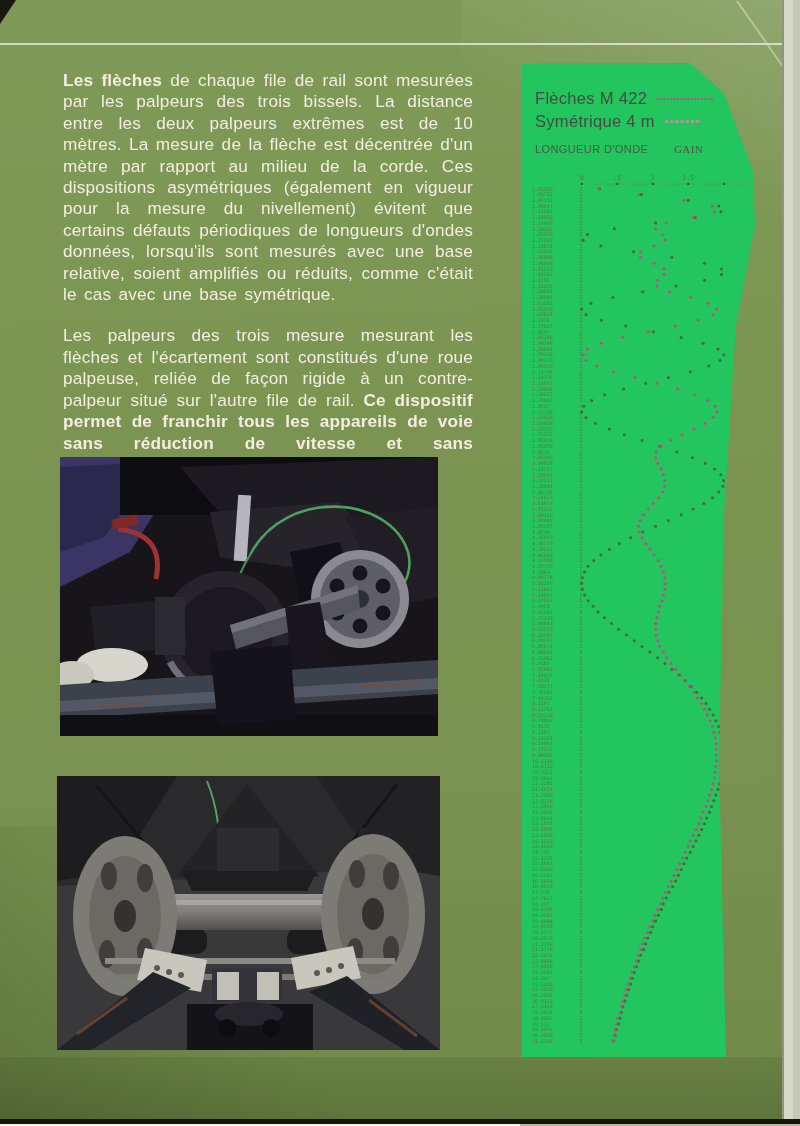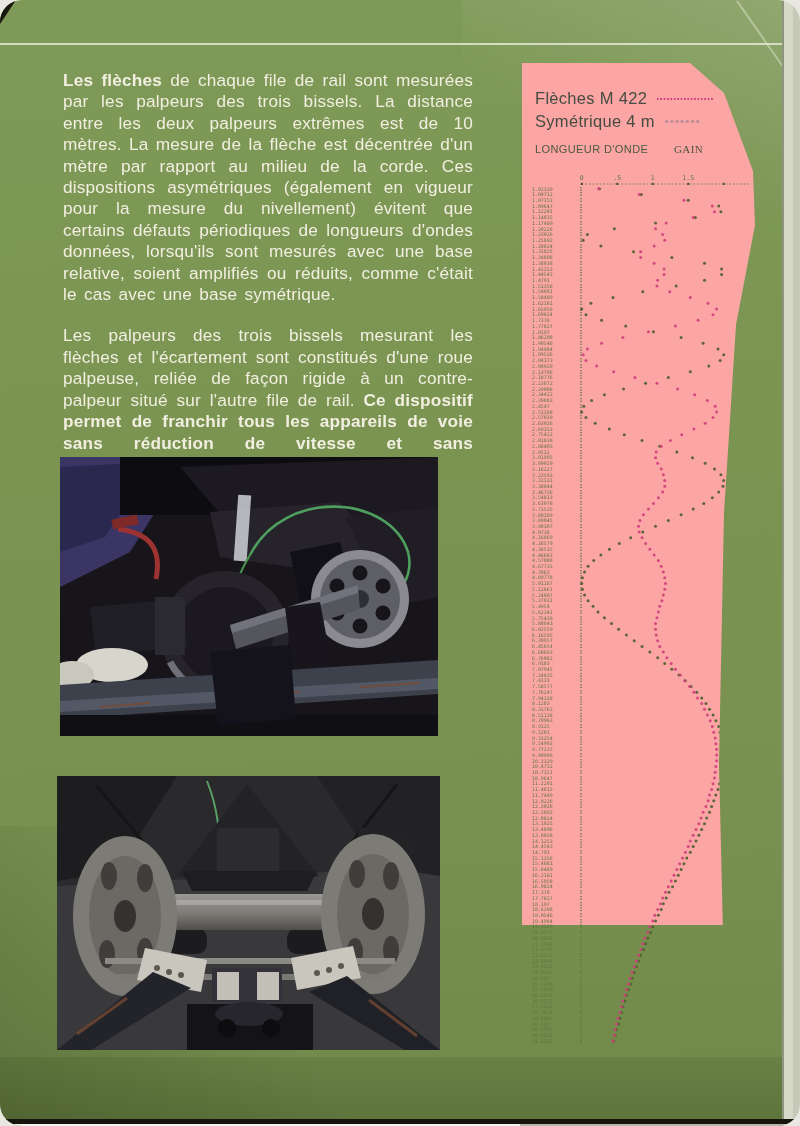--- a/index.html
+++ b/index.html
@@ -1,17 +1,17 @@
 <!DOCTYPE html>
 <html><head>
 <meta charset="utf-8">
 <style>
   html,body{margin:0;padding:0;background:#e8e8e0;}
   #stage{position:relative;width:800px;height:1126px;overflow:hidden;background:#f6f6f0;
-         font-family:"Liberation Sans",sans-serif;border-radius:22px;}
+         font-family:"Liberation Sans",sans-serif;}
   .page{position:absolute;left:0;top:0;width:783px;height:1126px;
         background:linear-gradient(178deg,#7f9a58 0%,#7b9452 38%,#789150 72%,#70894a 100%);}
   .light-tr{position:absolute;right:18px;top:0;width:320px;height:230px;
         background:linear-gradient(205deg,rgba(255,255,255,.14),rgba(255,255,255,0) 60%);}
   .crease-line{position:absolute;left:0;top:43px;width:783px;height:2px;background:#e3e7d2;opacity:.85;}
   .crease-diag1{position:absolute;left:690px;top:90px;width:220px;height:2px;background:#d9dfc4;
         opacity:.55;transform:rotate(55deg);}
   .shade-bl{position:absolute;left:0;bottom:0;width:430px;height:300px;
         background:linear-gradient(52deg,rgba(22,32,8,.20),rgba(22,32,8,0) 55%);}
   .bottom-band{position:absolute;left:0;top:1057px;width:783px;height:63px;
@@ -26,21 +26,21 @@
 
   .copy{position:absolute;left:63px;top:70px;width:410px;color:#f2efe1;
         font-size:17.2px;line-height:21.4px;text-align:justify;letter-spacing:.2px;word-spacing:2.2px;}
   .copy p{margin:0 0 20px 0;}
   .copy b{font-weight:bold;}
 
   .photo{position:absolute;display:block;}
   #photo1{left:60px;top:457px;}
   #photo2{left:57px;top:776px;}
 
-  .panel{position:absolute;left:522px;top:63px;width:246px;height:862px;background:#fca5a5;
+  .panel{position:absolute;left:522px;top:63px;width:246px;height:994px;background:#22c55e;
      clip-path:polygon(0 0,168px 0,202px 30px,231px 108px,233px 162px,214px 262px,
                        202px 450px,197px 700px,201px 870px,204px 994px,0 994px);}
   .legend-row{position:absolute;left:13px;color:#454c41;font-size:16.5px;letter-spacing:.3px;
      white-space:nowrap;display:flex;align-items:center;}
   #legend-row-0{top:26px;}
   #legend-row-1{top:49px;}
   .leg-dots{display:inline-block;height:4px;margin-left:9px;}
   #leg-dots-0{width:57px;}
   #leg-dots-1{width:36px;height:5px;}
   .col-headers{position:absolute;left:13px;top:80px;width:220px;color:#4c5740;
@@ -55,21 +55,21 @@
   <div class="page"></div>
   <div class="light-tr"></div>
   <div class="crease-line"></div>
   <div class="crease-diag1"></div>
   <div class="shade-bl"></div>
   <div class="bottom-band"></div>
   <div class="corner-black"></div>
 
   <div class="copy">
     <p><b>Les flèches</b><span> de chaque file de rail sont mesurées par les palpeurs des trois bissels. La distance entre les deux palpeurs extrêmes est de 10 mètres. La mesure de la flèche est décentrée d'un mètre par rapport au milieu de la corde. Ces dispositions asymétriques (également en vigueur pour la mesure du nivellement) évitent que certains défauts périodiques de longueurs d'ondes données, lorsqu'ils sont mesurés avec une base relative, soient amplifiés ou réduits, comme c'était le cas avec une base symétrique.</span></p>
-    <p><span>Les palpeurs des trois bissels mesurant les flèches et l'écartement sont constitués d'une roue palpeuse, reliée de façon rigide à un contre-palpeur situé sur l'autre file de rail. </span><b>Ce dispositif permet de franchir tous les appareils de voie sans réduction de vitesse et sans manipulation.</b></p>
+    <p><span>Les palpeurs des trois mesure mesurant les flèches et l'écartement sont constitués d'une roue palpeuse, reliée de façon rigide à un contre-palpeur situé sur l'autre file de rail. </span><b>Ce dispositif permet de franchir tous les appareils de voie sans réduction de vitesse et sans manipulation.</b></p>
   </div>
 
   <svg id="photo1" class="photo" width="378" height="279" viewBox="0 0 378 279">
     <rect width="378" height="279" fill="#17151a"></rect>
     <polygon points="0,0 130,0 70,95 0,130" fill="#3b3566"></polygon>
     <polygon points="0,10 95,5 45,80 0,95" fill="#2b2850"></polygon>
     <rect x="60" y="0" width="318" height="58" fill="#0d0c10"></rect>
     <polygon points="120,10 378,0 378,70 180,80" fill="#1c1a20"></polygon>
     <polygon points="150,55 280,45 320,95 230,110 160,100" fill="#26232b"></polygon>
     <polygon points="230,95 280,85 300,160 245,170" fill="#111016"></polygon>

